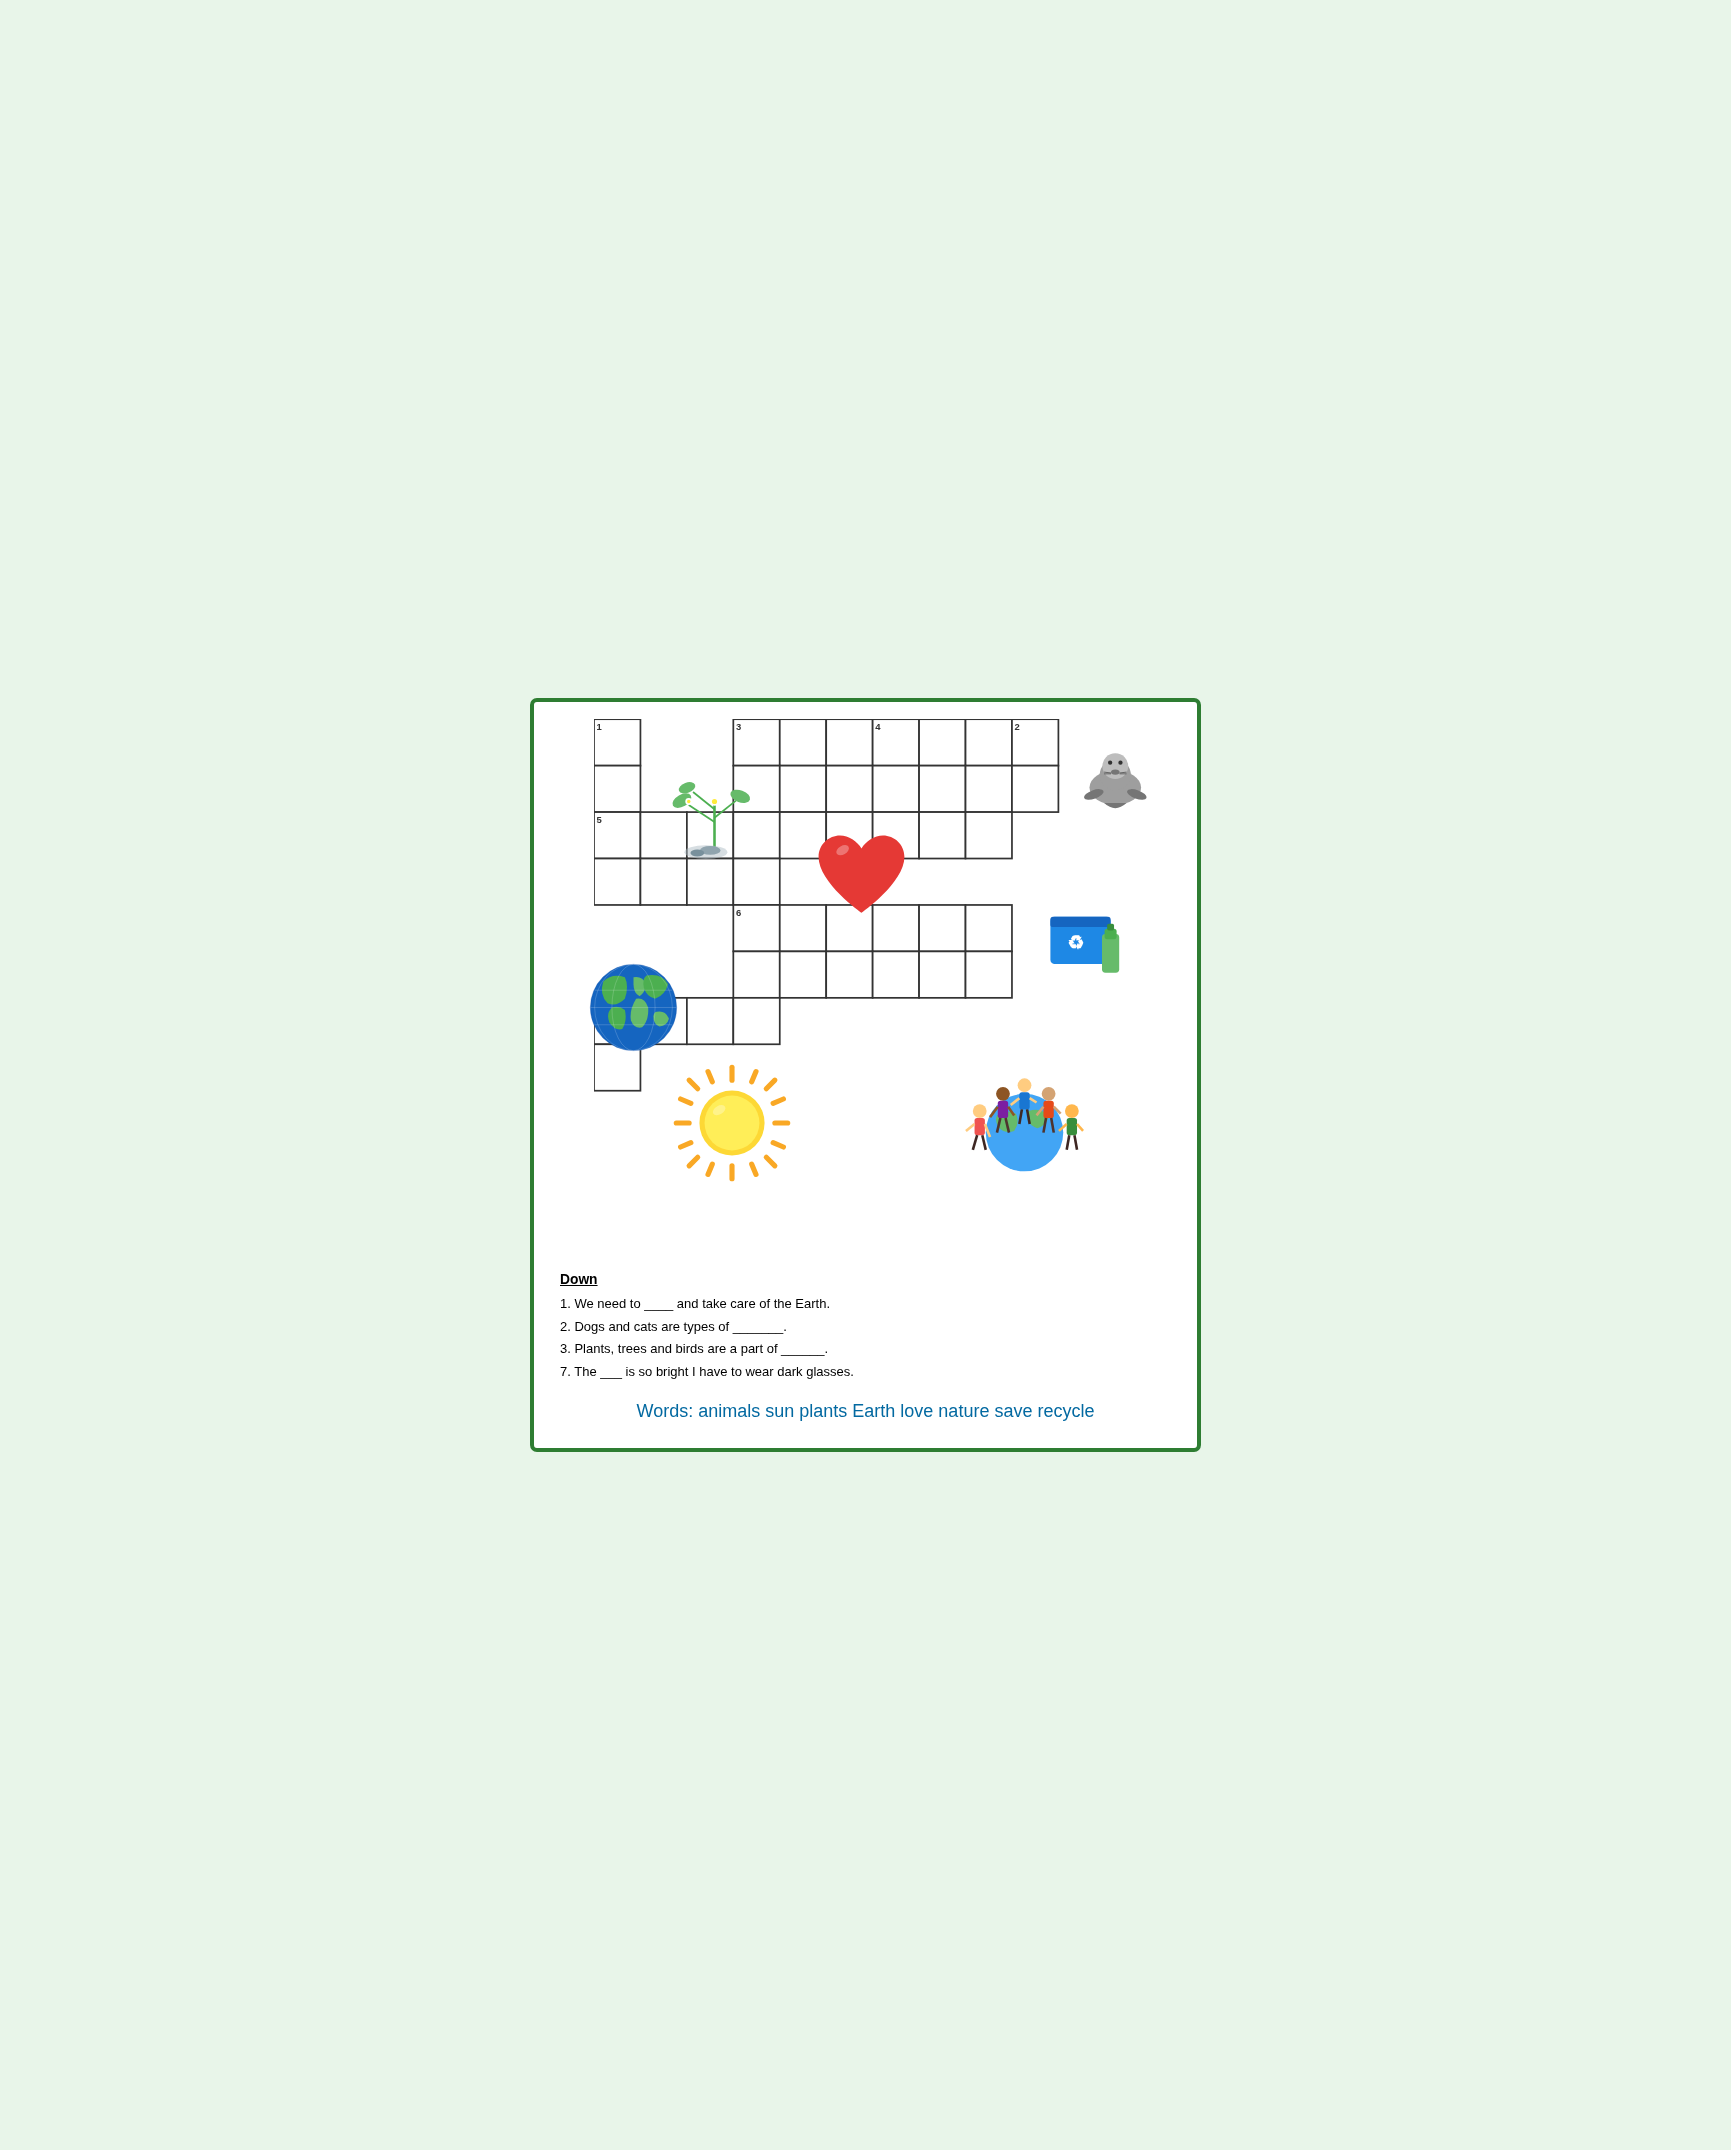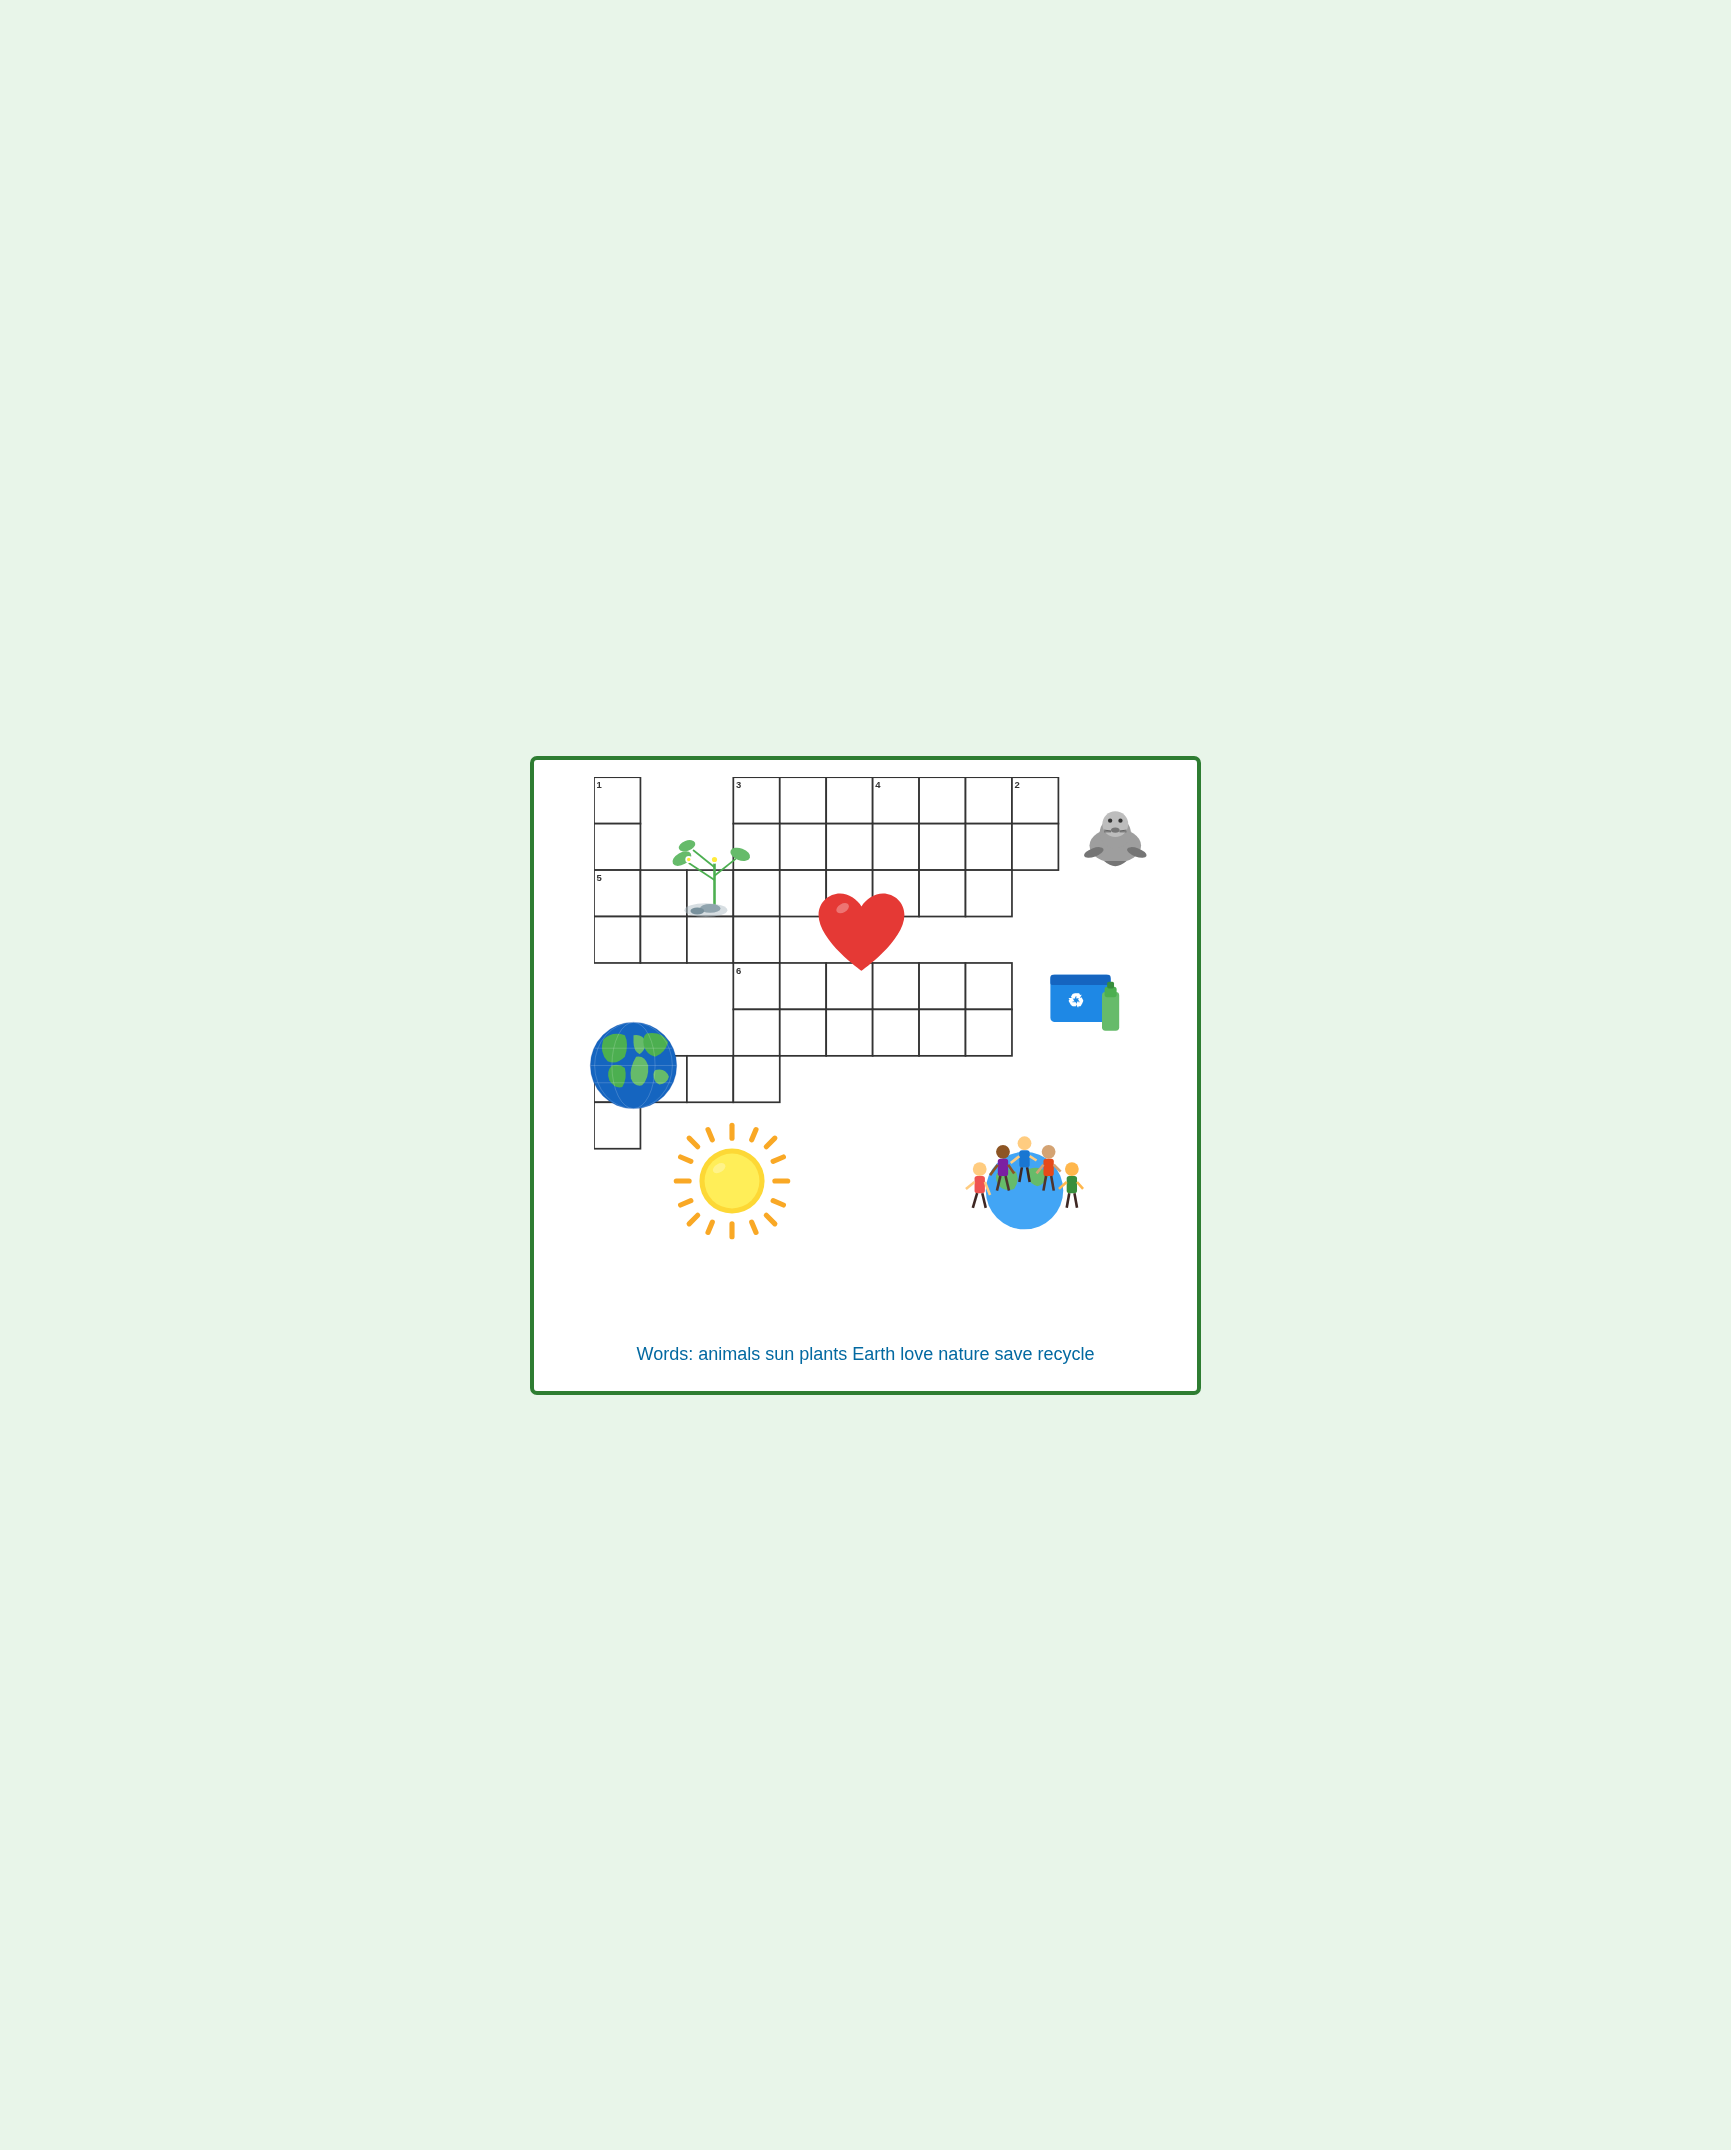--- a/index.html
+++ b/index.html
@@ -324,18 +324,25 @@
       <rect x="139" y="73" width="12" height="20" rx="3" fill="#388e3c"></rect>
       <line x1="139" y1="80" x2="130" y2="88" stroke="#ffb74d" stroke-width="3"></line>
       <line x1="151" y1="80" x2="158" y2="88" stroke="#ffb74d" stroke-width="3"></line>
       <line x1="142" y1="93" x2="139" y2="110" stroke="#3e2723" stroke-width="3"></line>
       <line x1="148" y1="93" x2="151" y2="110" stroke="#3e2723" stroke-width="3"></line>
     </svg>
 
   </div>
 
   <div class="clues-section">
+    <div class="clues-col">
+      <div class="clues-title">Down</div>
+      <div class="clue-item">1. We need to ____ and take care of the Earth.</div>
+      <div class="clue-item">2. Dogs and cats are types of _______.</div>
+      <div class="clue-item">3. Plants, trees and birds are a part of ______.</div>
+      <div class="clue-item">7. The ___ is so bright I have to wear dark glasses.</div>
+    </div>
   </div>
 
   <div class="words-line">Words: animals   sun   plants   Earth   love   nature   save   recycle</div>
 
 </div>
 
 
 </body></html>

